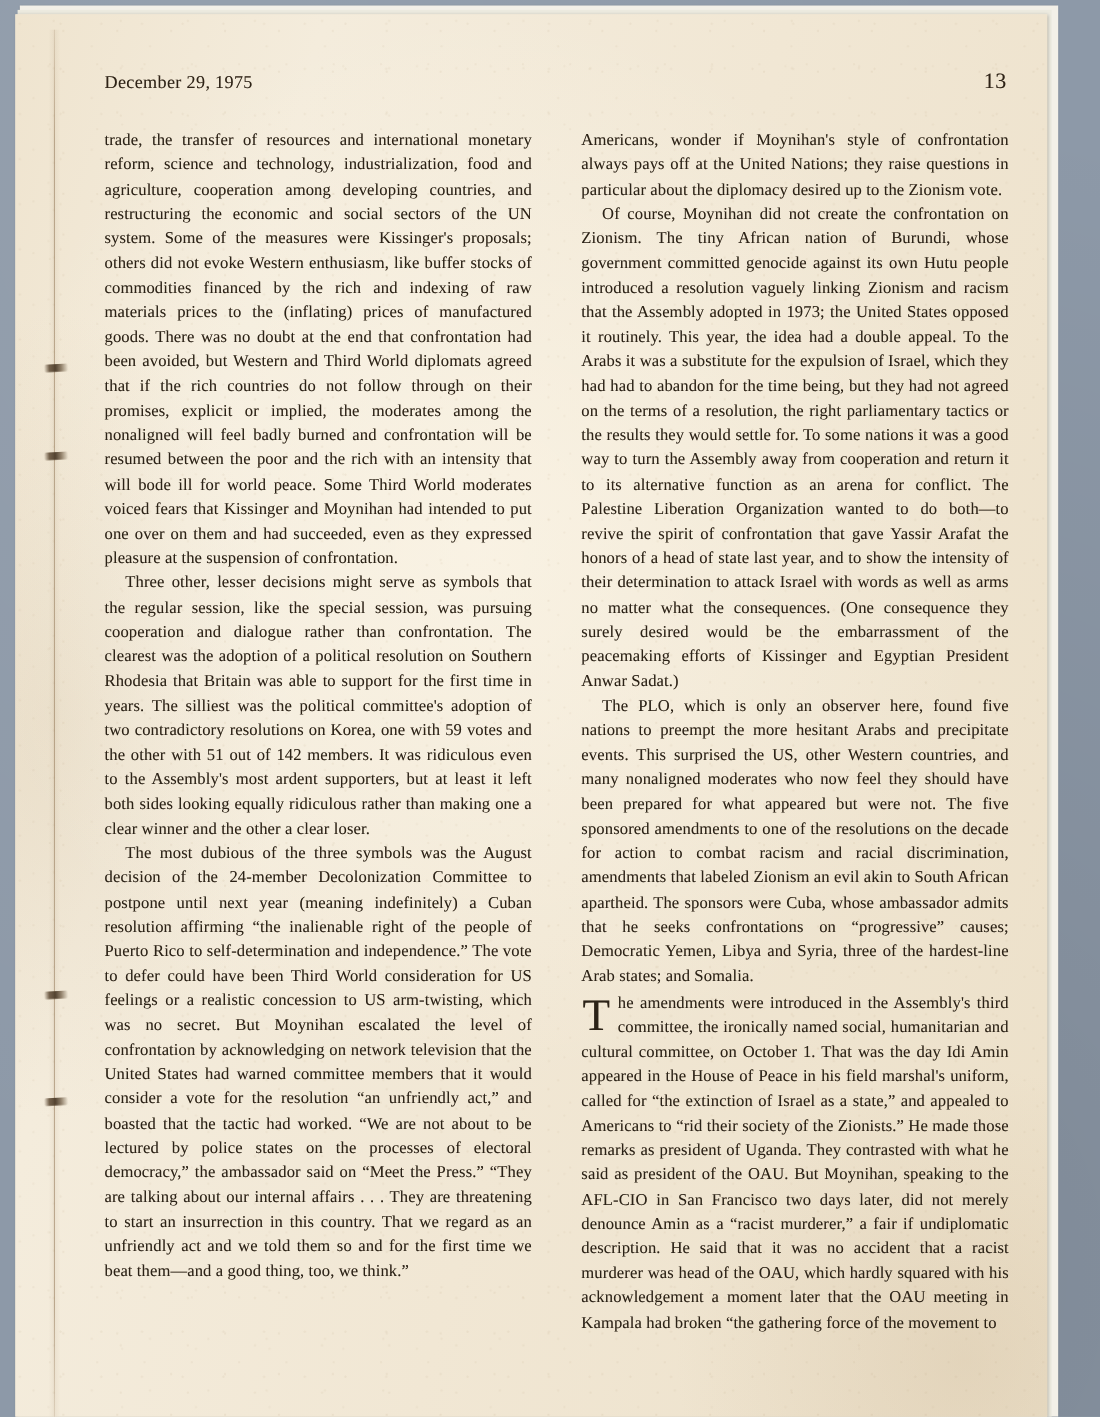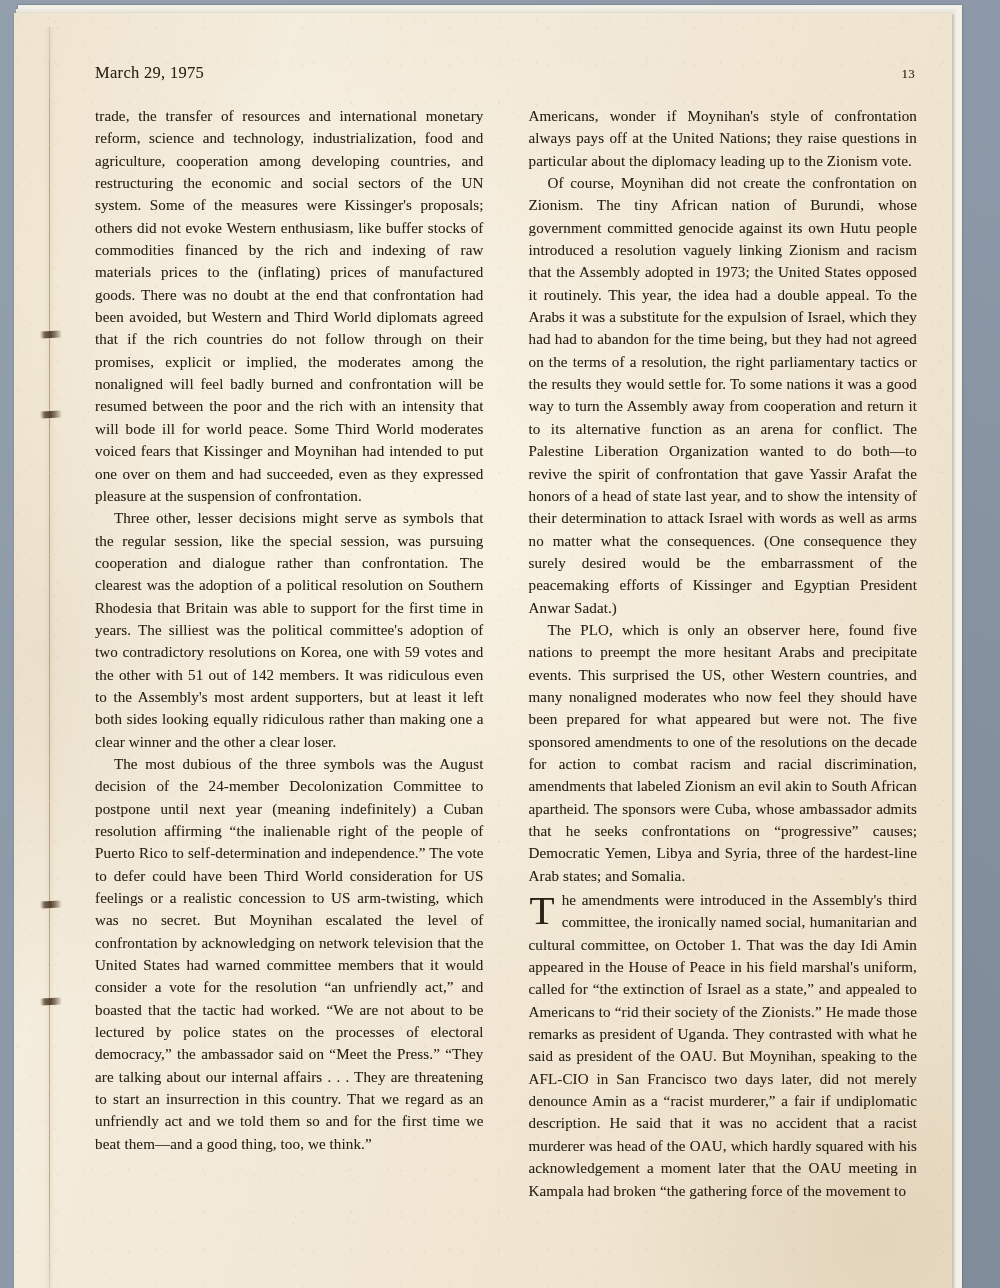--- a/index.html
+++ b/index.html
@@ -127,26 +127,26 @@
     top: 50px;
     width: 820px;
     display: flex;
     justify-content: space-between;
     align-items: baseline;
     color: #2e2317;
     font-size: 16.5px;
     letter-spacing: 0.3px;
   }
   .issue-date { font-size: 16.5px; }
-  .folio { font-size: 13px; }
+  .folio { font-size: 20px; }
 
   .columns {
     position: absolute;
     left: 81px;
-    top: 92px;
+    top: 104px;
     width: 822px;
     display: flex;
     gap: 45px;
   }
   .col {
     width: 396px;
     color: #2b2217;
     font-size: 15.1px;
     line-height: 22.35px;
     text-align: justify;
@@ -193,34 +193,34 @@
     <div class="gutter-crease-soft"></div>
     <div class="gutter-crease"></div>
     <div class="binding-mark" style="left:26px; top:318px;"></div>
     <div class="binding-mark" style="left:26px; top:398px;"></div>
     <div class="binding-mark" style="left:26px; top:888px;"></div>
     <div class="binding-mark" style="left:26px; top:985px;"></div>
 
     <div class="page-body">
 
       <div class="masthead">
-        <span class="issue-date">March 29, 1975</span>
+        <span class="issue-date">December 29, 1975</span>
         <span class="folio">13</span>
       </div>
 
       <div class="columns">
 
         <div class="col">
           <p class="no-indent">trade, the transfer of resources and international monetary reform, science and technology, industrialization, food and agriculture, cooperation among developing countries, and restructuring the economic and social sectors of the UN system. Some of the measures were Kissinger's proposals; others did not evoke Western enthusiasm, like buffer stocks of commodities financed by the rich and indexing of raw materials prices to the (inflating) prices of manufactured goods. There was no doubt at the end that confrontation had been avoided, but Western and Third World diplomats agreed that if the rich countries do not follow through on their promises, explicit or implied, the moderates among the nonaligned will feel badly burned and confrontation will be resumed between the poor and the rich with an intensity that will bode ill for world peace. Some Third World moderates voiced fears that Kissinger and Moynihan had intended to put one over on them and had succeeded, even as they expressed pleasure at the suspension of confrontation.</p>
           <p>Three other, lesser decisions might serve as symbols that the regular session, like the special session, was pursuing cooperation and dialogue rather than confrontation. The clearest was the adoption of a political resolution on Southern Rhodesia that Britain was able to support for the first time in years. The silliest was the political committee's adoption of two contradictory resolutions on Korea, one with 59 votes and the other with 51 out of 142 members. It was ridiculous even to the Assembly's most ardent supporters, but at least it left both sides looking equally ridiculous rather than making one a clear winner and the other a clear loser.</p>
           <p>The most dubious of the three symbols was the August decision of the 24-member Decolonization Committee to postpone until next year (meaning indefinitely) a Cuban resolution affirming “the inalienable right of the people of Puerto Rico to self-determination and independence.” The vote to defer could have been Third World consideration for US feelings or a realistic concession to US arm-twisting, which was no secret. But Moynihan escalated the level of confrontation by acknowledging on network television that the United States had warned committee members that it would consider a vote for the resolution “an unfriendly act,” and boasted that the tactic had worked. “We are not about to be lectured by police states on the processes of electoral democracy,” the ambassador said on “Meet the Press.” “They are talking about our internal affairs . . . They are threatening to start an insurrection in this country. That we regard as an unfriendly act and we told them so and for the first time we beat them—and a good thing, too, we think.”</p>
         </div>
 
         <div class="col">
-          <p class="no-indent">Americans, wonder if Moynihan's style of confrontation always pays off at the United Nations; they raise questions in particular about the diplomacy leading up to the Zionism vote.</p>
+          <p class="no-indent">Americans, wonder if Moynihan's style of confrontation always pays off at the United Nations; they raise questions in particular about the diplomacy desired up to the Zionism vote.</p>
           <p>Of course, Moynihan did not create the confrontation on Zionism. The tiny African nation of Burundi, whose government committed genocide against its own Hutu people introduced a resolution vaguely linking Zionism and racism that the Assembly adopted in 1973; the United States opposed it routinely. This year, the idea had a double appeal. To the Arabs it was a substitute for the expulsion of Israel, which they had had to abandon for the time being, but they had not agreed on the terms of a resolution, the right parliamentary tactics or the results they would settle for. To some nations it was a good way to turn the Assembly away from cooperation and return it to its alternative function as an arena for conflict. The Palestine Liberation Organization wanted to do both—to revive the spirit of confrontation that gave Yassir Arafat the honors of a head of state last year, and to show the intensity of their determination to attack Israel with words as well as arms no matter what the consequences. (One consequence they surely desired would be the embarrassment of the peacemaking efforts of Kissinger and Egyptian President Anwar Sadat.)</p>
           <p>The PLO, which is only an observer here, found five nations to preempt the more hesitant Arabs and precipitate events. This surprised the US, other Western countries, and many nonaligned moderates who now feel they should have been prepared for what appeared but were not. The five sponsored amendments to one of the resolutions on the decade for action to combat racism and racial discrimination, amendments that labeled Zionism an evil akin to South African apartheid. The sponsors were Cuba, whose ambassador admits that he seeks confrontations on “progressive” causes; Democratic Yemen, Libya and Syria, three of the hardest-line Arab states; and Somalia.</p>
           <p class="dropcap"><span class="dropcap-letter">T</span><span>he amendments were introduced in the Assembly's third committee, the ironically named social, humanitarian and cultural committee, on October 1. That was the day Idi Amin appeared in the House of Peace in his field marshal's uniform, called for “the extinction of Israel as a state,” and appealed to Americans to “rid their society of the Zionists.” He made those remarks as president of Uganda. They contrasted with what he said as president of the OAU. But Moynihan, speaking to the AFL-CIO in San Francisco two days later, did not merely denounce Amin as a “racist murderer,” a fair if undiplomatic description. He said that it was no accident that a racist murderer was head of the OAU, which hardly squared with his acknowledgement a moment later that the OAU meeting in Kampala had broken “the gathering force of the movement to</span></p>
         </div>
 
       </div>
     </div>
   </div>
 </div>
 

